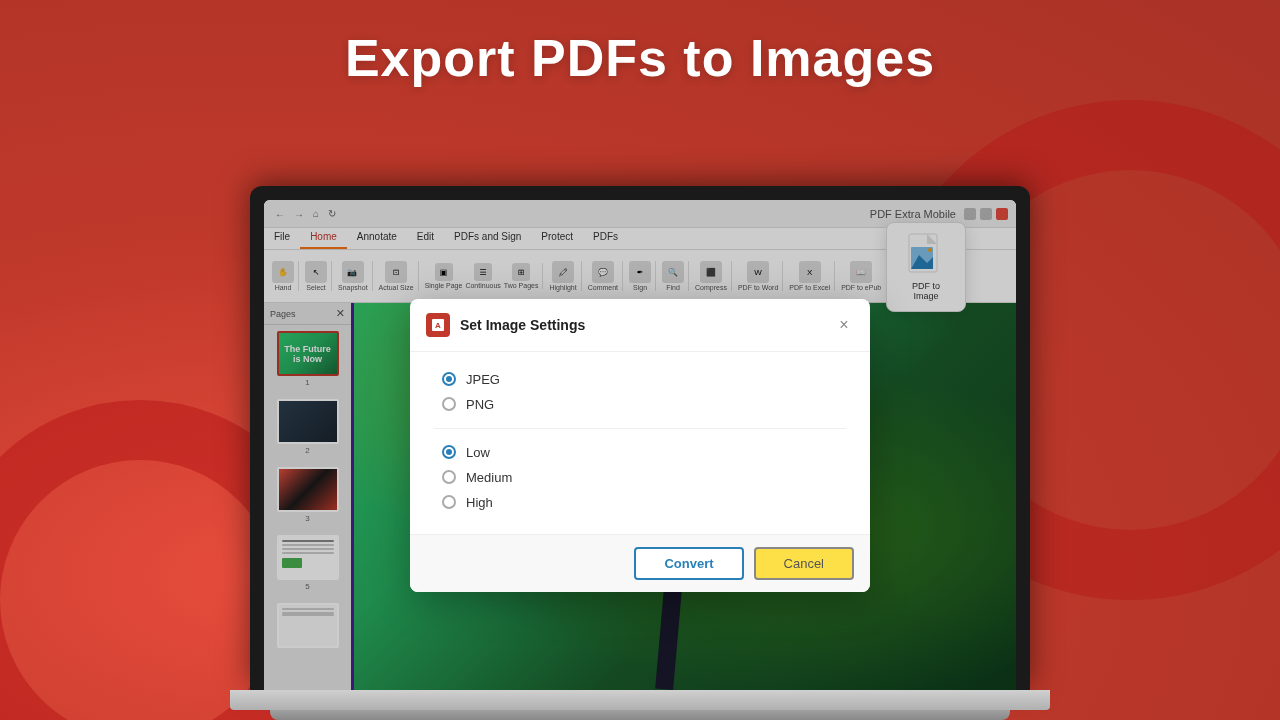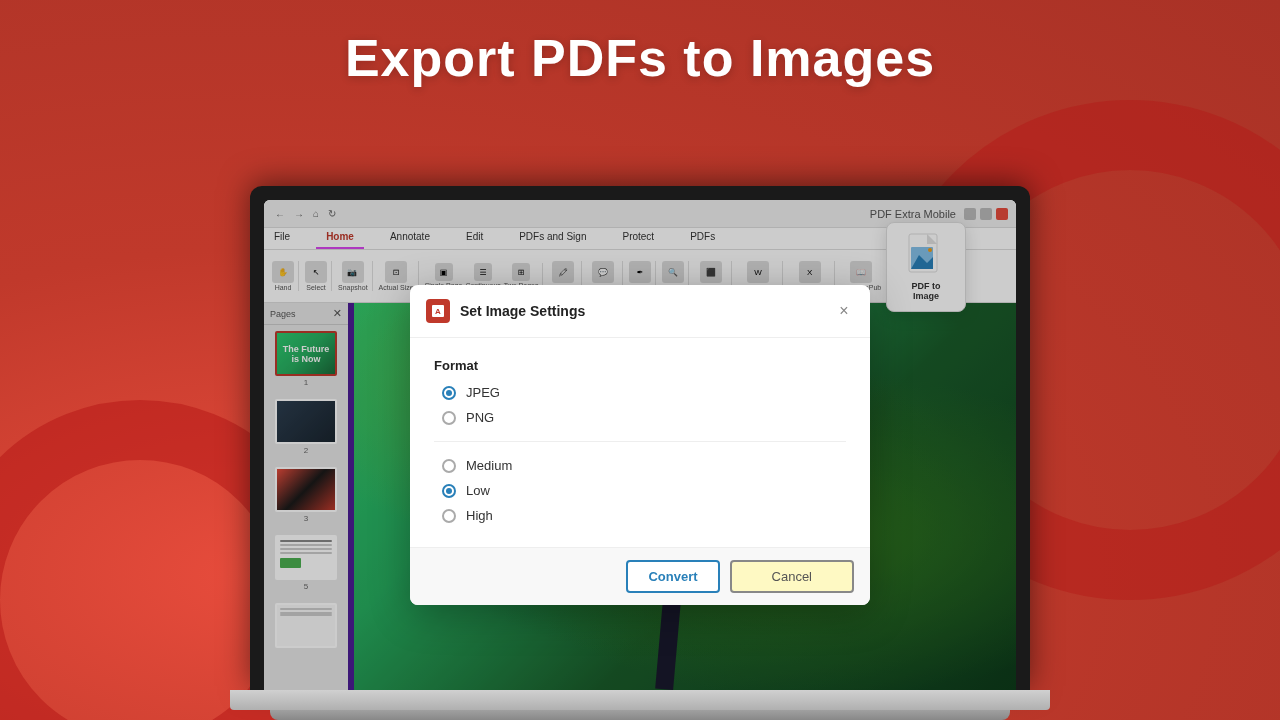--- a/index.html
+++ b/index.html
@@ -161,35 +161,34 @@
     
     .ribbon {
       background: #fff;
       border-bottom: 1px solid #ddd;
     }
 
     .ribbon-tabs {
       display: flex;
       border-bottom: 1px solid #ddd;
       height: 22px;
-      gap: 16px;
     }
 
     .ribbon-tab {
       padding: 3px 10px;
       font-size: 10px;
       color: #333;
       cursor: pointer;
       position: relative;
     }
 
     .ribbon-tab.active {
       color: #c0392b;
-      border-bottom: 2px solid #d946ef;
-      font-weight: 700;
+      border-bottom: 2px solid #f97316;
+      font-weight: 400;
     }
 
     .ribbon-tools {
       display: flex;
       align-items: center;
       padding: 2px 4px;
       height: 52px;
       gap: 2px;
       overflow: hidden;
     }
@@ -232,21 +231,21 @@
     .main-area {
       display: flex;
       flex: 1;
       overflow: hidden;
     }
 
     
     .pages-panel {
       width: 90px;
       background: #e8e8e8;
-      border-right: 6px solid #4c1d95;
+      border-right: 3px solid #4c1d95;
       overflow: hidden;
       flex-shrink: 0;
     }
 
     .pages-header {
       display: flex;
       align-items: center;
       justify-content: space-between;
       padding: 4px 6px;
       font-size: 9px;
@@ -409,21 +408,21 @@
     .pdf-to-image-icon {
       width: 36px;
       height: 42px;
       position: relative;
     }
 
     .pdf-to-image-label {
       font-size: 9px;
       color: #333;
       text-align: center;
-      font-weight: 700;
+      font-weight: 400;
     }
 
     
     .modal-overlay {
       position: absolute;
       inset: 0;
       background: rgba(0,0,0,0.2);
       z-index: 30;
       display: flex;
       align-items: center;
@@ -541,33 +540,33 @@
     .dialog-footer {
       background: #f8f8f8;
       padding: 12px 16px;
       display: flex;
       justify-content: flex-end;
       gap: 10px;
       border-top: 1px solid #eee;
     }
 
     .btn-convert {
-      padding: 7px 20px;
+      padding: 7px 28px;
       background: #fff;
       border: 2px solid #2980b9;
       border-radius: 4px;
       color: #2980b9;
       font-size: 13px;
       font-weight: 600;
       cursor: pointer;
     }
 
     .btn-cancel {
-      padding: 7px 40px;
-      background: #fef9c3;
+      padding: 7px 28px;
+      background: #fde047;
       border: 2px solid #888;
       border-radius: 4px;
       color: #555;
       font-size: 13px;
       font-weight: 500;
       cursor: pointer;
     }
   </style>
 </head>
 <body>
@@ -776,51 +775,50 @@
                   <rect x="3" y="3" width="12" height="12" rx="1" fill="white"></rect>
                   <text x="9" y="12" font-size="8" text-anchor="middle" fill="#c0392b" font-weight="bold">A</text>
                 </svg>
               </div>
               <span class="dialog-title-text">Set Image Settings</span>
               <button class="dialog-close">×</button>
             </div>
 
             <div class="dialog-body">
 
-              <div class="section-label">Format</div>
 
               <div class="radio-group">
                 <label class="radio-item">
                   <div class="radio-input checked">
                     <div></div>
                   </div>
                   <span>JPEG</span>
                 </label>
                 <label class="radio-item">
                   <div class="radio-input"></div>
                   <span>PNG</span>
                 </label>
               </div>
 
               <hr class="section-divider">
 
 
               <div class="radio-group">
                 <label class="radio-item">
-                  <div class="radio-input"></div>
-                  <span>Medium</span>
-                </label>
-                <label class="radio-item">
                   <div class="radio-input checked">
                     <div></div>
                   </div>
                   <span>Low</span>
                 </label>
                 <label class="radio-item">
                   <div class="radio-input"></div>
+                  <span>Medium</span>
+                </label>
+                <label class="radio-item">
+                  <div class="radio-input"></div>
                   <span>High</span>
                 </label>
               </div>
 
             </div>
 
             <div class="dialog-footer">
               <button class="btn-convert">Convert</button>
               <button class="btn-cancel">Cancel</button>
             </div>

